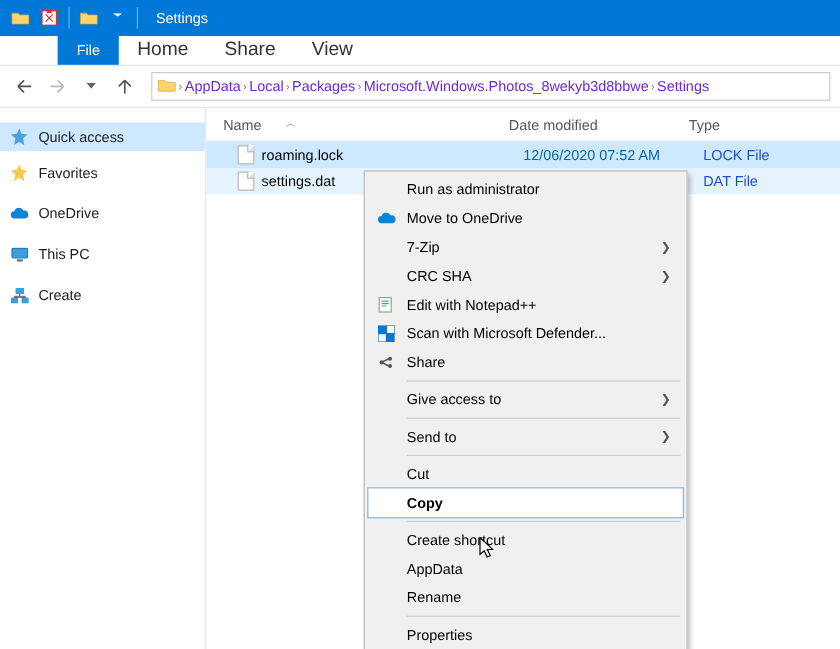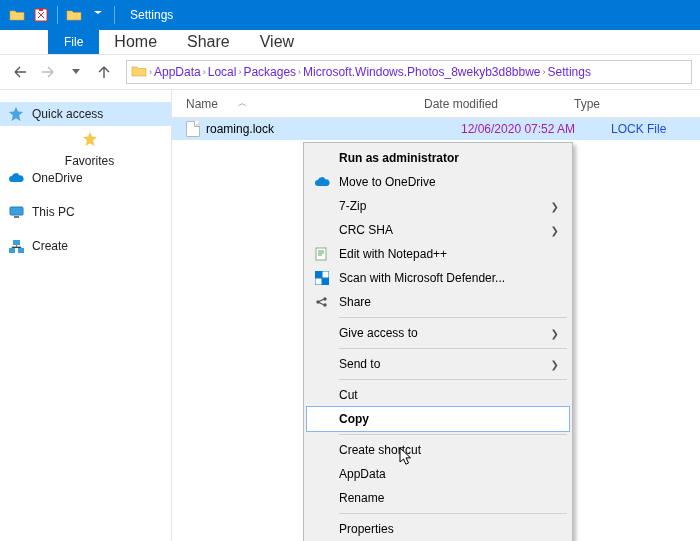--- a/index.html
+++ b/index.html
@@ -19,42 +19,42 @@
 .nav-btn { width: 24px; height: 24px; display: flex; align-items: center; justify-content: center; color: #888; }
 .nav-btn.active { color: #555; }
 .breadcrumb { flex: 1; height: 24px; border: 1px solid #ccc; display: flex; align-items: center; padding: 0 4px; gap: 2px; margin-left: 6px; overflow: hidden; white-space: nowrap; }
 .bc-seg { display: flex; align-items: center; gap: 4px; color: #6d28d9; font-size: 12px; white-space: nowrap; }
 .bc-sep { color: #777; font-size: 9px; }
 
 .body { display: flex; height: calc(541px - 30px - 25px - 35px); }
 .sidebar { width: 172px; border-right: 1px solid #e5e5e5; padding-top: 12px; }
 .side-item { height: 24px; display: flex; align-items: center; padding-left: 8px; gap: 8px; color: #222; }
 .side-item.pinned { background: #cde8ff; }
-.side-item + .side-item { margin-top: 6px; flex-direction: column; }
+.side-item + .side-item { margin-top: 6px; }
 .side-icon { width: 16px; height: 16px; display: flex; align-items: center; justify-content: center; }
 
 .main { flex: 1; position: relative; }
 .cols { height: 28px; border-bottom: 1px solid #e5e5e5; display: flex; align-items: center; color: #555; }
 .col-name { width: 252px; padding-left: 14px; display: flex; align-items: center; gap: 20px; text-align: center; }
 .col-date { width: 150px; }
 .col-type { flex: 1; }
 .sort-ind { color: #777; font-size: 9px; margin-left: 0px; }
 
 .row { height: 22px; display: flex; align-items: center; }
 .row.sel { background: #cde8ff; }
 .row.hl { background: #e5f3ff; }
-.cell-name { width: 252px; padding-left: 14px; display: flex; align-items: center; gap: 6px; }
-.cell-date { width: 150px; color: #a21caf; margin-left: 37px; }
+.cell-name { width: 252px; padding-left: 14px; display: flex; align-items: center; gap: 6px; margin-left: 12px; }
+.cell-date { width: 150px; color: #0369a1; }
 .cell-type { flex: 1; color: #1d4ed8; }
 .doc-icon { width: 14px; height: 16px; background: #fff; border: 1px solid #b8b8b8; border-radius: 1px; position: relative; }
 .doc-icon:before { content: ""; position: absolute; right: -1px; top: -1px; width: 5px; height: 5px; background: linear-gradient(135deg, #fff 50%, #ddd 50%); border-left: 1px solid #b8b8b8; border-bottom: 1px solid #b8b8b8; }
 
 .ctxmenu { position: absolute; left: 131px; top: 52px; width: 270px; background: #f0f0f0; border: 1px solid #bcbcbc; box-shadow: 3px 3px 4px rgba(0,0,0,0.25); padding: 3px; }
 .mi { height: 24px; display: flex; align-items: center; padding: 0 30px 0 32px; position: relative; color: #000; }
-.mi.bold { font-weight: 700; }
+.mi.bold { font-weight: 400; }
 .mi.hover { background: #fff; outline: 1px solid #8ab7e9; font-weight: bold; }
 .mi-icon { position: absolute; left: 7px; width: 16px; height: 16px; display: flex; align-items: center; justify-content: center; }
 .mi-arrow { position: absolute; right: 10px; color: #555; font-size: 10px; }
 .msep { height: 1px; background: #d0d0d0; margin: 3px 2px 3px 32px; }
 
 .cursor { position: absolute; pointer-events: none; z-index: 10; }
 </style>
 </head>
 <body>
 
@@ -195,20 +195,28 @@
       <div class="col-type">Type</div>
     </div>
 
     <div class="row sel">
       <div class="cell-name">
         <span class="doc-icon"></span>
         <span>roaming.lock</span>
       </div>
       <div class="cell-date">12/06/2020 07:52 AM</div>
       <div class="cell-type">LOCK File</div>
+    </div>
+    <div class="row hl">
+      <div class="cell-name">
+        <span class="doc-icon"></span>
+        <span>settings.dat</span>
+      </div>
+      <div class="cell-date"></div>
+      <div class="cell-type">DAT File</div>
     </div>
 
     <div class="ctxmenu">
       <div class="mi bold">
         <span>Run as administrator</span>
       </div>
       <div class="mi">
         <span class="mi-icon">
             <svg width="16" height="10" viewBox="0 0 16 10">
               <path fill="#0a84d6" d="M4 9a3 3 0 010-6 4 4 0 017.5-.5A3 3 0 0113 9z"></path>

